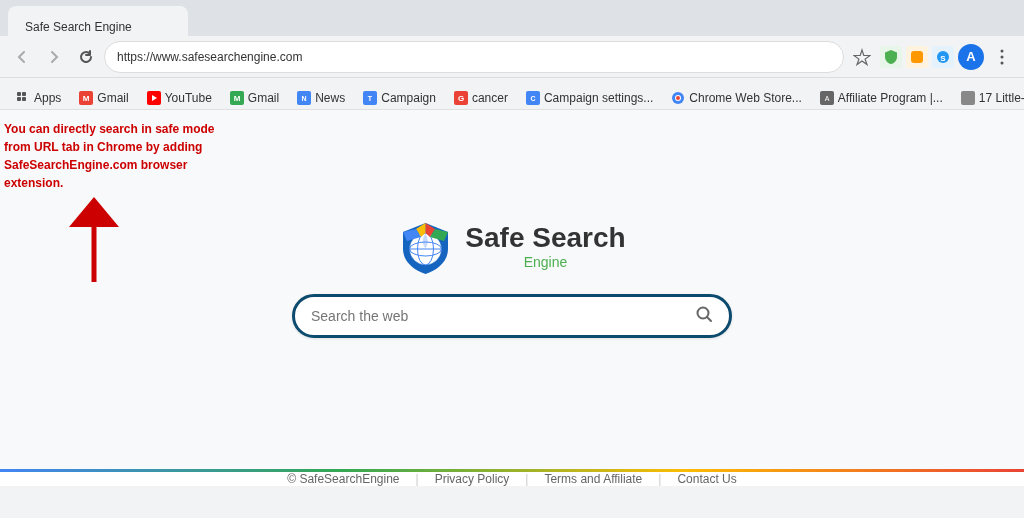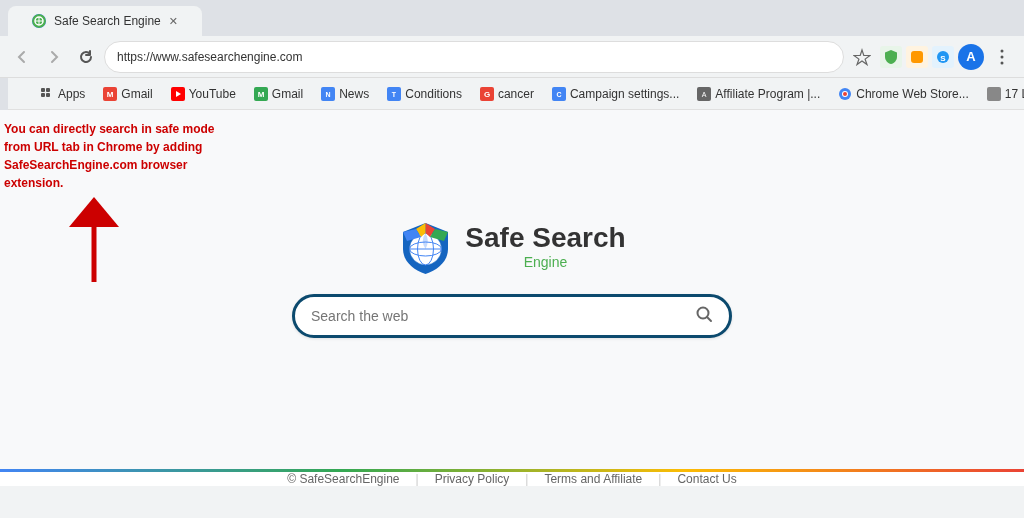--- a/index.html
+++ b/index.html
@@ -3,35 +3,35 @@
   <meta charset="utf-8">
   <style>
     * { margin: 0; padding: 0; box-sizing: border-box; }
     body { font-family: Arial, sans-serif; background: #f1f3f4; width: 1024px; height: 518px; overflow: hidden; }
 
     
     .chrome-frame { background: #dee1e6; width: 100%; }
 
     
     .tab-bar { display: flex; align-items: flex-end; padding: 6px 8px 0 8px; height: 36px; background: #dee1e6; }
-    .tab-active { background: #f1f3f4; border-radius: 8px 8px 0 0; padding: 6px 24px; font-size: 12px; color: #333; display: flex; align-items: center; gap: 8px; min-width: 180px; height: 30px; }
+    .tab-active { background: #f1f3f4; border-radius: 8px 8px 0 0; padding: 6px 17px; font-size: 12px; color: #333; display: flex; align-items: flex-start; gap: 8px; min-width: 180px; height: 30px; flex-direction: column; }
     .tab-favicon { width: 14px; height: 14px; background: #4285f4; border-radius: 50%; display: inline-block; }
     .tab-close { margin-left: auto; color: #666; font-size: 11px; cursor: pointer; }
 
     
     .nav-bar { background: #f1f3f4; display: flex; align-items: center; padding: 4px 8px; gap: 4px; height: 42px; border-bottom: 1px solid #ddd; }
     .nav-btn { width: 28px; height: 28px; border-radius: 50%; border: none; background: transparent; cursor: pointer; display: flex; align-items: center; justify-content: center; color: #555; font-size: 14px; }
     .nav-btn.disabled { color: #bbb; cursor: default; }
     .address-bar { flex: 1; height: 32px; border-radius: 16px; border: 1px solid #ddd; background: white; display: flex; align-items: center; padding: 0 12px; font-size: 13px; color: #333; }
     .address-bar input { border: none; outline: none; flex: 1; font-size: 12px; color: #333; background: transparent; }
     .nav-icons { display: flex; align-items: center; gap: 4px; }
     .nav-icon { width: 28px; height: 28px; border-radius: 50%; display: flex; align-items: center; justify-content: center; cursor: pointer; font-size: 13px; }
 
     
-    .bookmarks-bar { background: #f1f3f4; display: flex; align-items: center; padding: 2px 24px; height: 32px; gap: 2px; border-bottom: 1px solid #e0e0e0; overflow: hidden; margin-left: 8px; }
+    .bookmarks-bar { background: #f1f3f4; display: flex; align-items: flex-end; padding: 2px 8px; height: 32px; gap: 2px; border-bottom: 1px solid #e0e0e0; overflow: hidden; }
     .bookmark-item { display: flex; align-items: center; gap: 4px; padding: 2px 8px; border-radius: 4px; cursor: pointer; font-size: 12px; color: #333; white-space: nowrap; }
 
     
     .page-content { background: #f8f9fa; width: 100%; height: calc(518px - 110px - 32px); display: flex; flex-direction: column; align-items: center; justify-content: center; position: relative; }
 
     
     .annotation { position: absolute; top: 10px; left: 4px; }
     .annotation-text { color: #cc0000; font-size: 12px; font-weight: bold; line-height: 1.5; max-width: 220px; }
 
     
@@ -171,50 +171,50 @@
           <rect width="14" height="14" rx="2" fill="#4285F4"></rect>
           <text x="7" y="10" text-anchor="middle" fill="white" font-size="7" font-weight="bold">N</text>
         </svg>
       <span>News</span>
     </div>
     <div class="bookmark-item">
       <svg width="14" height="14" viewBox="0 0 14 14">
           <rect width="14" height="14" rx="2" fill="#4285F4"></rect>
           <text x="7" y="10" text-anchor="middle" fill="white" font-size="7" font-weight="bold">T</text>
         </svg>
-      <span>Conditions</span>
+      <span>Campaign</span>
     </div>
     <div class="bookmark-item">
       <svg width="14" height="14" viewBox="0 0 14 14">
           <rect width="14" height="14" rx="2" fill="#EA4335"></rect>
           <text x="7" y="10" text-anchor="middle" fill="white" font-size="8" font-weight="bold">G</text>
         </svg>
       <span>cancer</span>
     </div>
     <div class="bookmark-item">
       <svg width="14" height="14" viewBox="0 0 14 14">
           <rect width="14" height="14" rx="2" fill="#4285F4"></rect>
           <text x="7" y="10" text-anchor="middle" fill="white" font-size="7" font-weight="bold">C</text>
         </svg>
       <span>Campaign settings...</span>
-    </div>
-    <div class="bookmark-item">
-      <svg width="14" height="14" viewBox="0 0 14 14">
-          <rect width="14" height="14" rx="2" fill="#666"></rect>
-          <text x="7" y="10" text-anchor="middle" fill="white" font-size="7">A</text>
-        </svg>
-      <span>Affiliate Program |...</span>
     </div>
     <div class="bookmark-item">
       <svg width="14" height="14" viewBox="0 0 14 14">
           <circle cx="7" cy="7" r="6" fill="#4285F4"></circle>
           <circle cx="7" cy="7" r="3" fill="white"></circle>
           <circle cx="7" cy="7" r="2" fill="#EA4335"></circle>
         </svg>
       <span>Chrome Web Store...</span>
+    </div>
+    <div class="bookmark-item">
+      <svg width="14" height="14" viewBox="0 0 14 14">
+          <rect width="14" height="14" rx="2" fill="#666"></rect>
+          <text x="7" y="10" text-anchor="middle" fill="white" font-size="7">A</text>
+        </svg>
+      <span>Affiliate Program |...</span>
     </div>
     <div class="bookmark-item">
       <svg width="14" height="14" viewBox="0 0 14 14">
           <rect width="14" height="14" rx="2" fill="#888"></rect>
         </svg>
       <span>17 Little-Known Affi...</span>
     </div>
   </div>
 </div>
 

